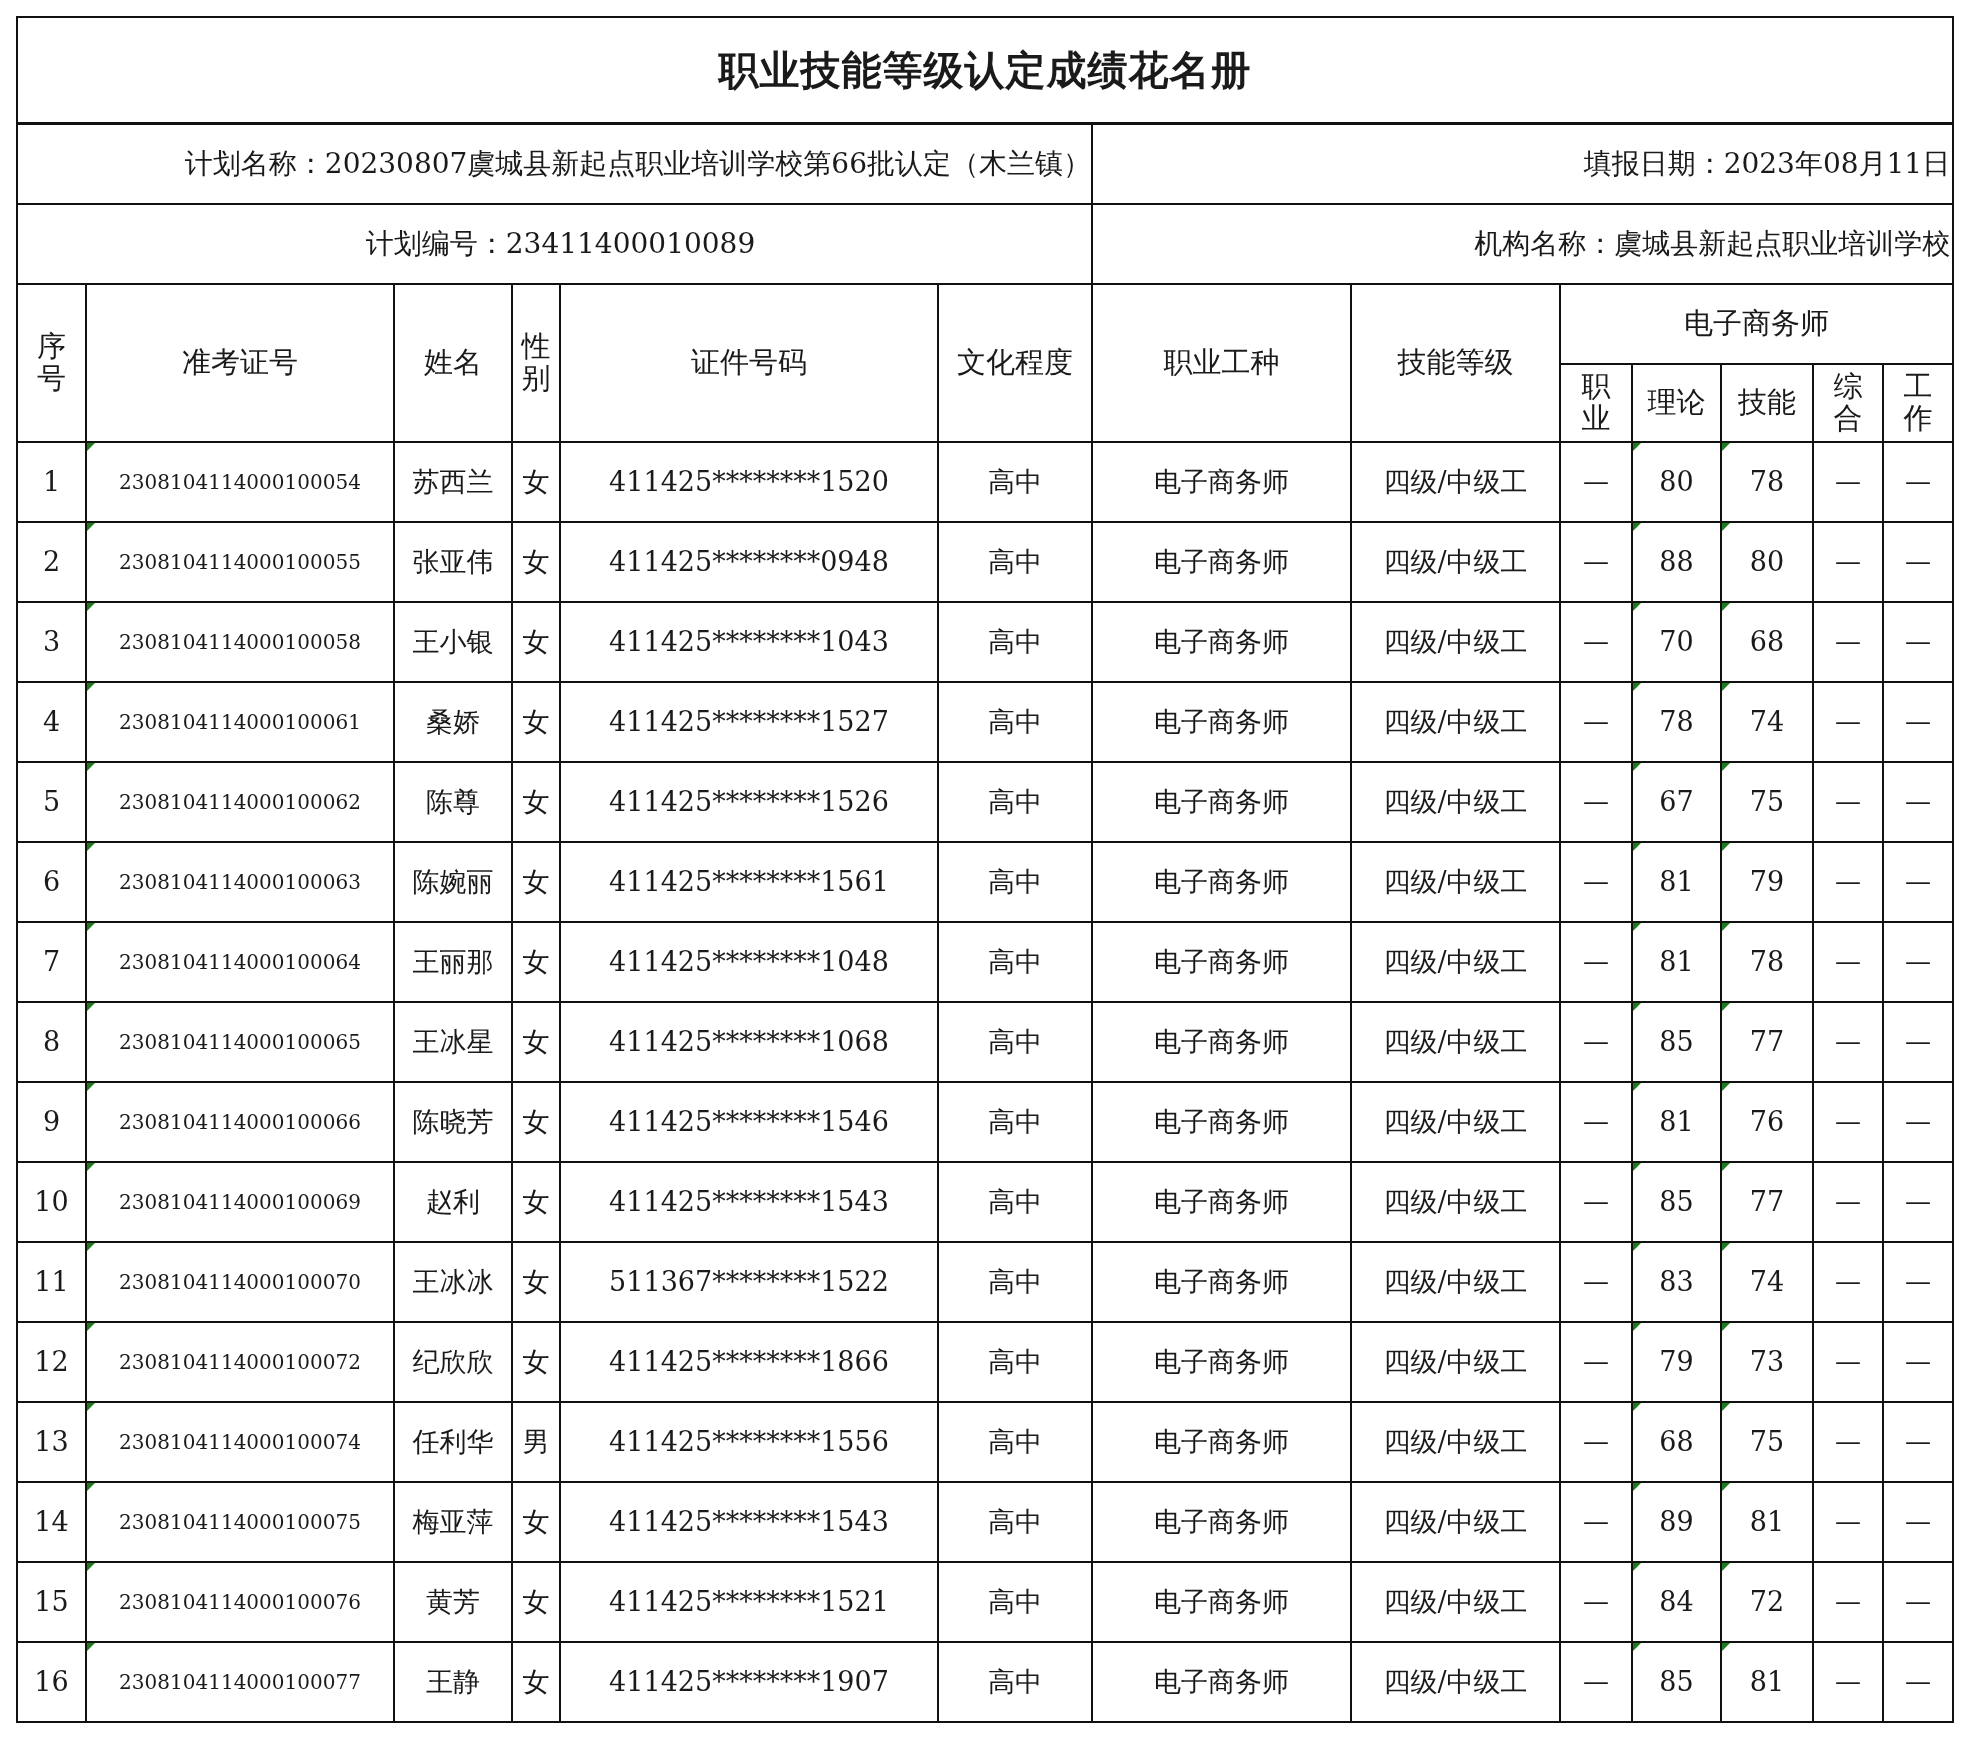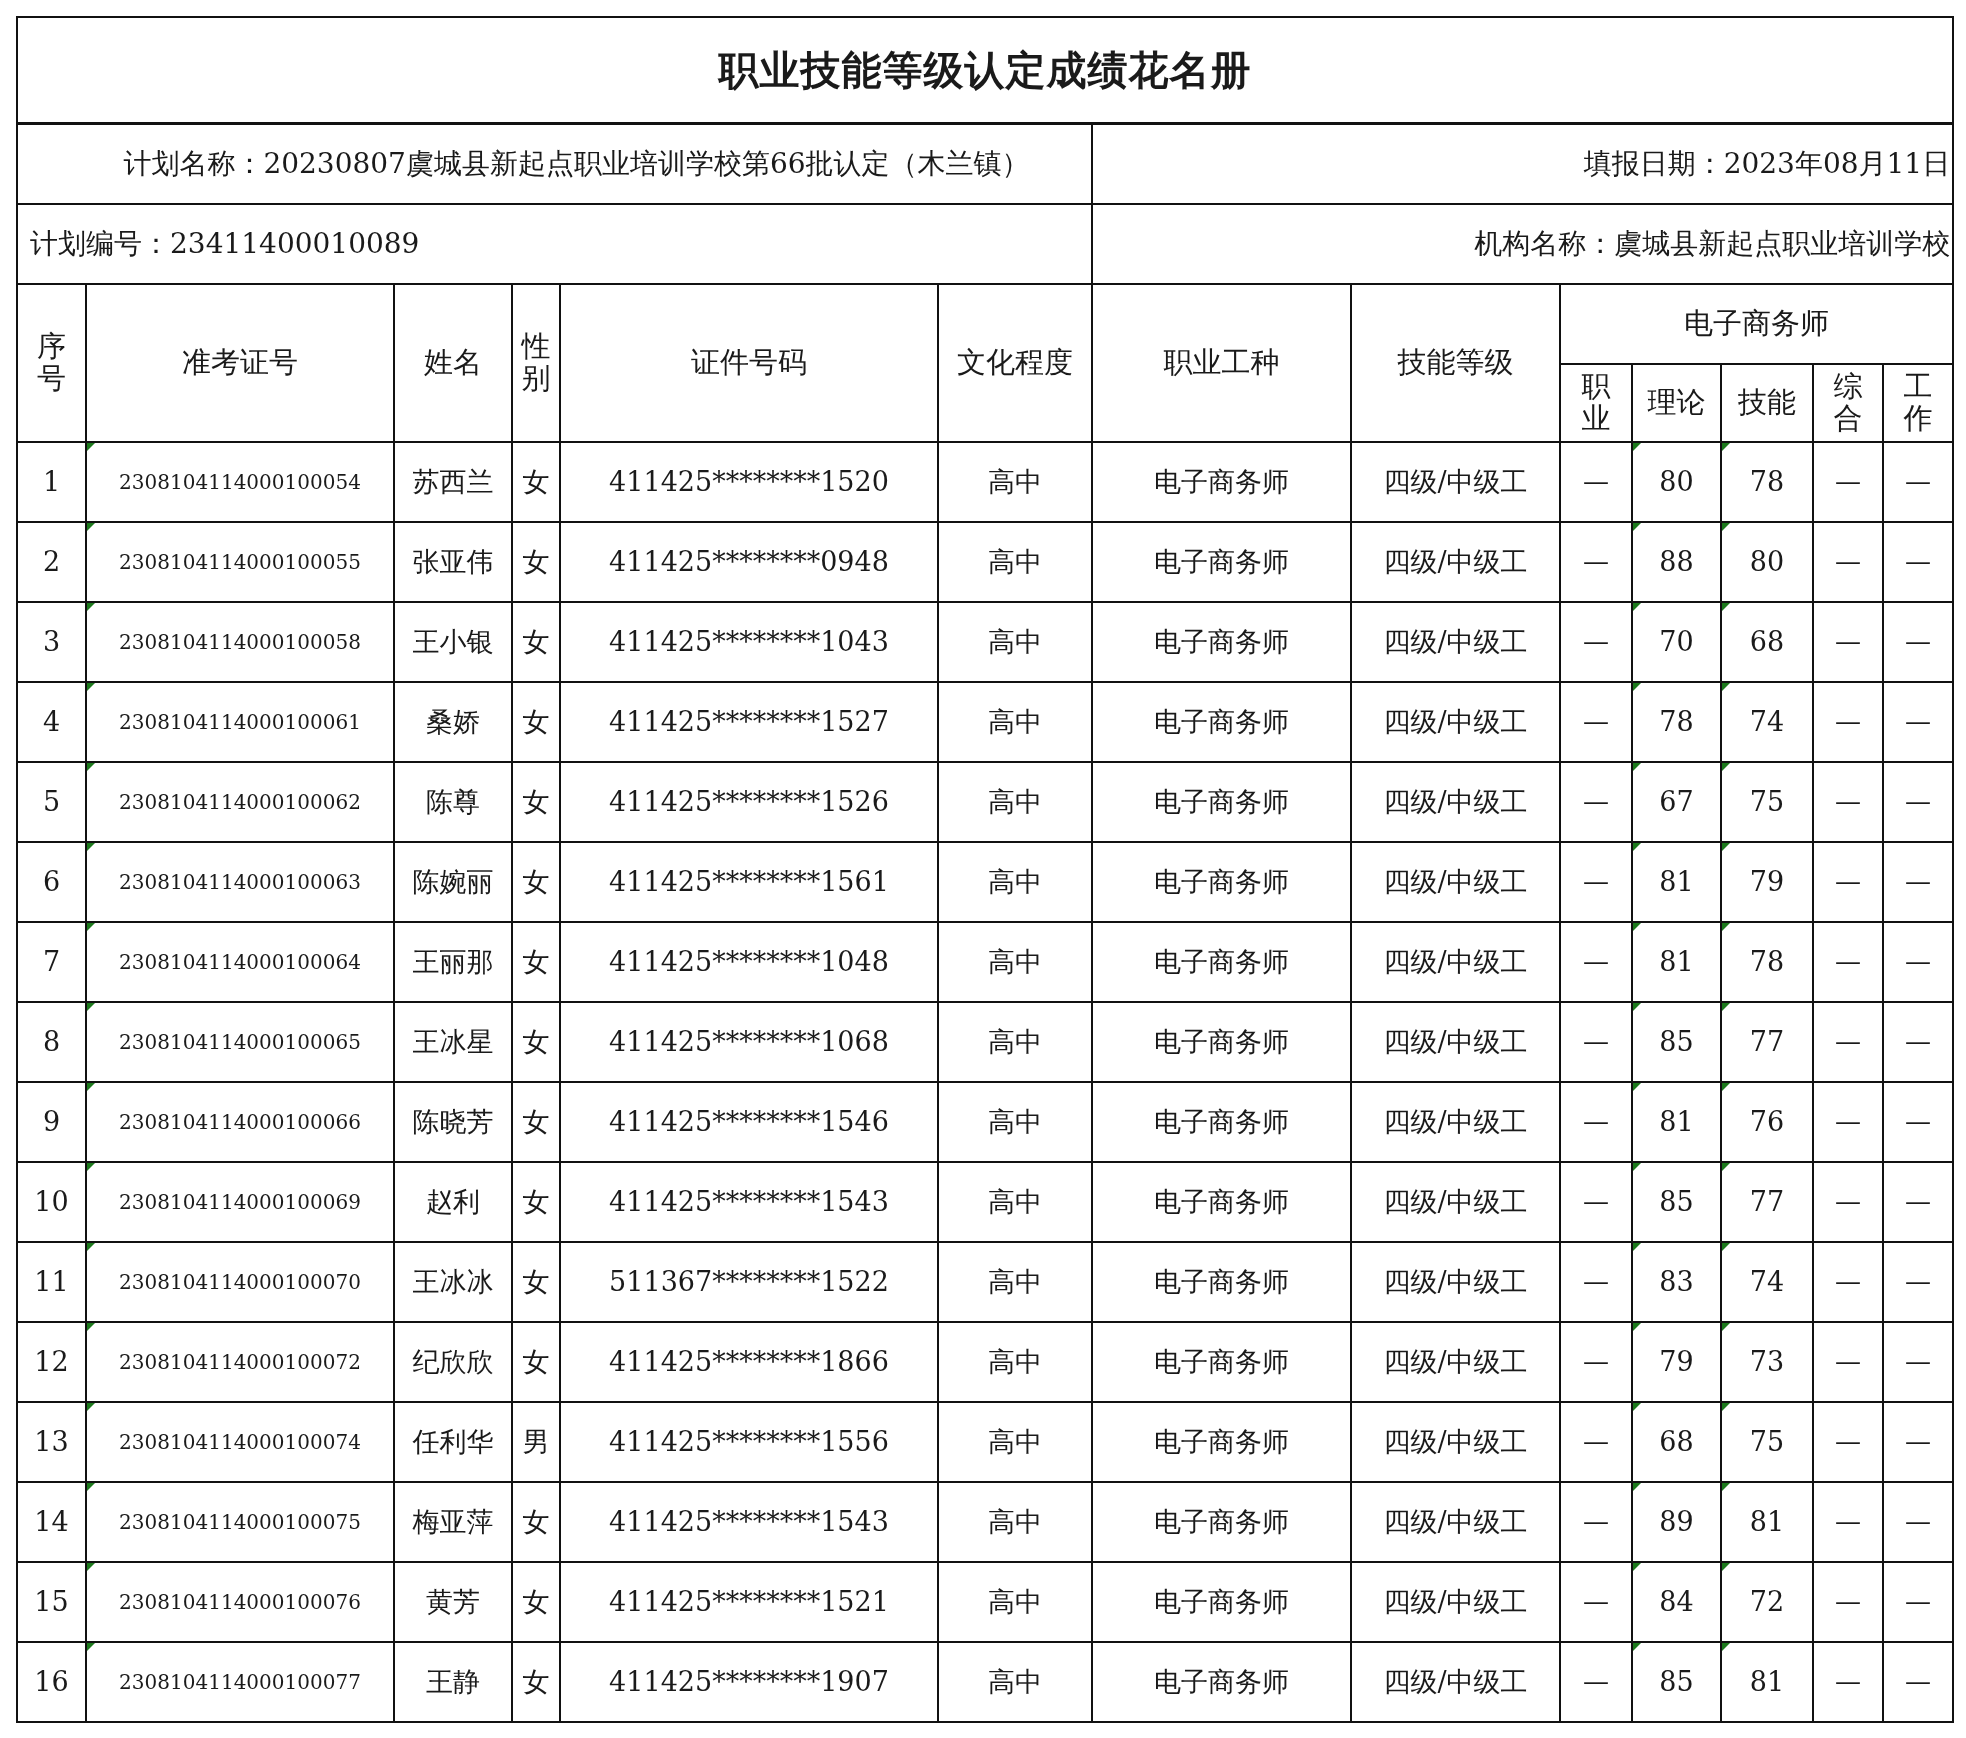--- a/index.html
+++ b/index.html
@@ -5,22 +5,22 @@
   html, body { margin:0; padding:0; background:#ffffff; }
   body { width:1966px; height:1738px; position:relative; overflow:hidden;
          font-family:"DejaVu Serif","Liberation Serif",serif; color:#1a1a1a; }
   .sheet { position:absolute; left:16px; top:16px; width:1648px; }
   table { border-collapse:collapse; table-layout:fixed; width:1936px; }
   td { border:2px solid #111; text-align:center; vertical-align:middle; padding:0;
        font-size:27px; line-height:1.15; position:relative; overflow:hidden; }
   .title { height:104px; font-size:40px; font-weight:bold; letter-spacing:1px;
            font-family:"DejaVu Sans","Liberation Sans",sans-serif; border-width:2px 2px 3px 2px; }
   .info { height:78px; font-size:28px;padding-left:12px; }
-  .info.left { text-align:center; padding-left:44px; }
-  .info.center { text-align:left; }
+  .info.left { text-align:right; padding-left:44px; }
+  .info.center { text-align:center; }
   .info.right { text-align:right; padding-right:2px; }
   .hdr { font-size:29px; }
   .hdr-top { height:78px; }
   .hdr-sub { height:76px; }
   .vert { display:inline-block; width:1.1em; line-height:1.1; word-break:break-all; }
   .row td { height:78px; }
   .ticket { font-size:20px; line-height:1.05; word-break:break-all; padding:0 4px; }
   .tri::before { content:""; position:absolute; left:0; top:0; width:0; height:0;
                  border-top:8px solid #1d7a1d; border-right:8px solid transparent; }
   .dash { font-size:26px; }

